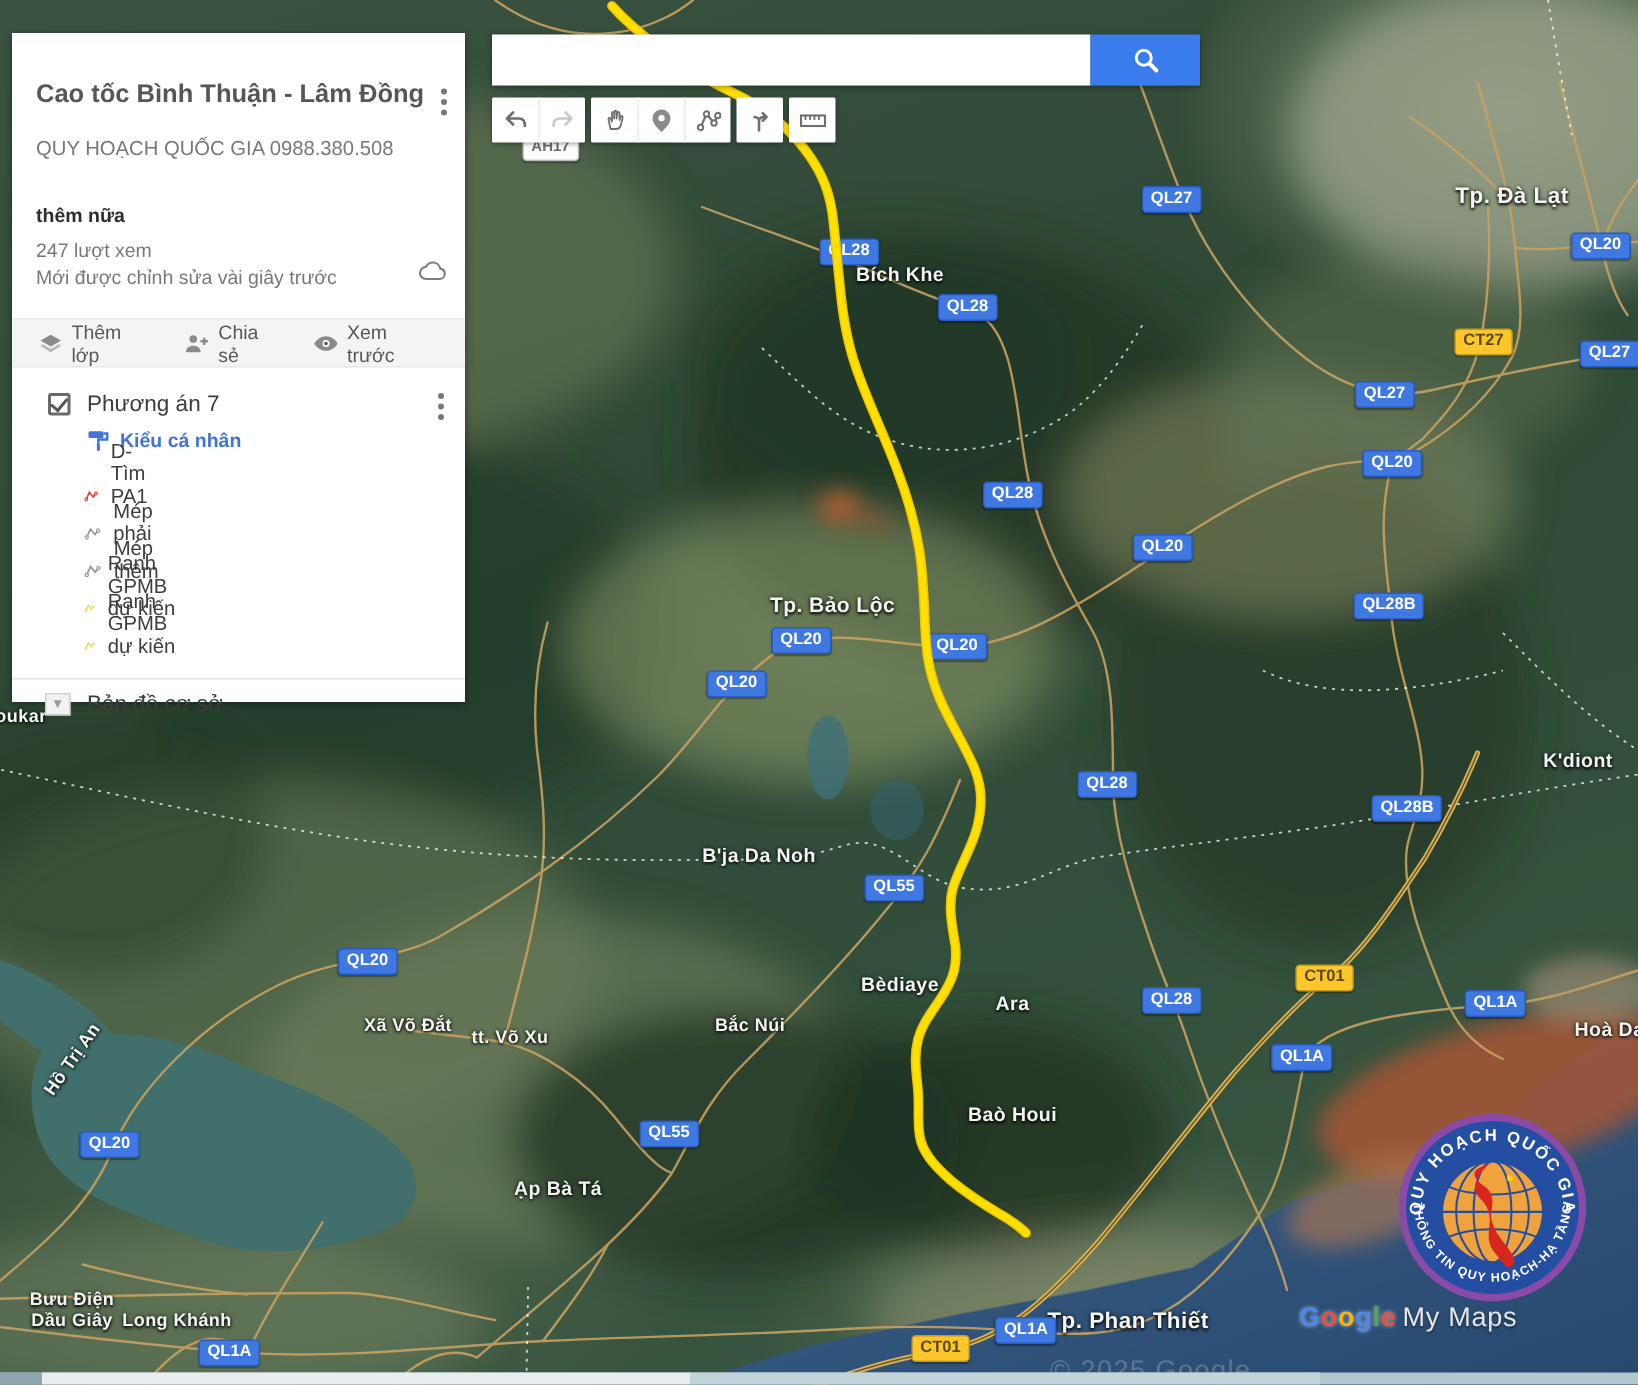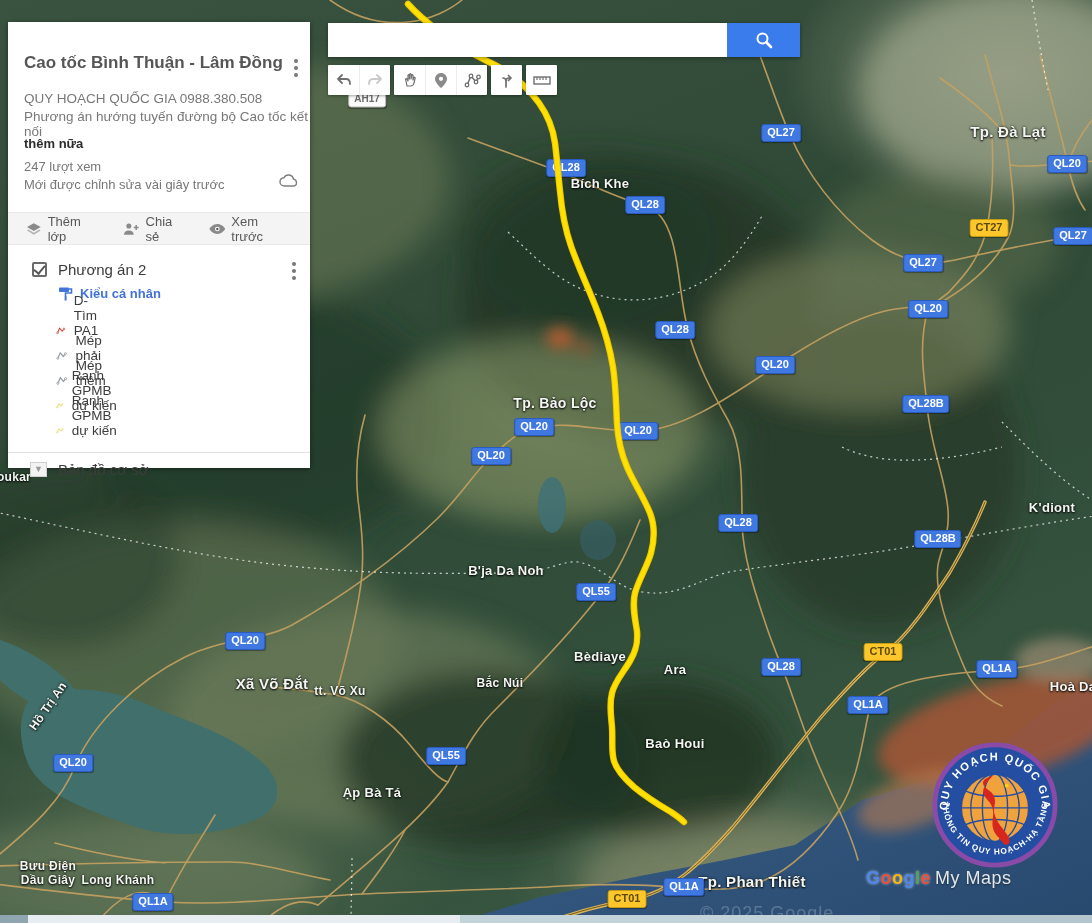--- a/index.html
+++ b/index.html
@@ -178,21 +178,21 @@
     </svg>
 
     <div id="labels-layer">
         <span class="map-city" style="left: 1008px; top: 131px; font-size: 15px;">Tp. Đà Lạt</span>
         <span class="map-city" style="left: 600px; top: 183px; font-size: 13px;">Bích Khe</span>
         <span class="map-city" style="left: 555px; top: 403px; font-size: 14px;">Tp. Bảo Lộc</span>
         <span class="map-city" style="left: 506px; top: 570px; font-size: 13px;">B'ja Da Noh</span>
         <span class="map-city" style="left: 1052px; top: 507px; font-size: 13px;">K'diont</span>
         <span class="map-city" style="left: 590px; top: 656px; font-size: 13px; padding-left: 20px;">Bèdiaye</span>
         <span class="map-city" style="left: 675px; top: 669px; font-size: 13px;">Ara</span>
-        <span class="map-city" style="left: 272px; top: 683px; font-size: 15px;">Xã Võ Đắt</span>
+        <span class="map-city" style="left: 272px; top: 683px; font-size: 12px;">Xã Võ Đắt</span>
         <span class="map-city" style="left: 340px; top: 691px; font-size: 12px;">tt. Võ Xu</span>
         <span class="map-city" style="left: 455px; top: 683px; font-size: 12px; margin-left: 45px;">Bắc Núi</span>
         <span class="map-city" style="left: 675px; top: 743px; font-size: 13px;">Baò Houi</span>
         <span class="map-city" style="left: 372px; top: 792px; font-size: 13px;">Ạp Bà Tá</span>
         <span class="map-city" style="left: 1073px; top: 686px; font-size: 13px;">Hoà Da</span>
         <span class="map-city" style="left: 752px; top: 881px; font-size: 15px;">Tp. Phan Thiết</span>
         <span class="map-city" style="left: 48px; top: 866px; font-size: 12px;">Bưu Điện</span>
         <span class="map-city" style="left: 48px; top: 880px; font-size: 12px;">Dầu Giây</span>
         <span class="map-city" style="left: 118px; top: 880px; font-size: 12px;">Long Khánh</span>
         <span class="map-city" style="left: 14px; top: 477px; font-size: 12px;">oukar</span>
@@ -298,21 +298,20 @@
   </div>
 
   <div id="left-panel">
     <div id="panel-title" class="abs">Cao tốc Bình Thuận - Lâm Đồng - ...</div>
     <div id="panel-menu" class="abs dots">
         <i></i>
         <i></i>
         <i></i>
       </div>
     <div id="panel-subtitle" class="abs">QUY HOẠCH QUỐC GIA 0988.380.508</div>
-    <div class="abs desc-line" style="top:87px">Phương án hướng tuyến đường bộ Cao tốc kết nối</div>
     <div id="panel-more" class="abs">thêm nữa</div>
     <div id="panel-views" class="abs">247 lượt xem</div>
     <div id="panel-edited" class="abs">Mới được chỉnh sửa vài giây trước</div>
     <div id="cloud-wrap" class="abs">
       <svg width="20" height="14" viewBox="0 0 20 14">
           <path d="M15.5,5.1 C15,2.8 13,1 10.5,1 C8.5,1 6.8,2.1 6,3.8 C3.8,4 2,5.8 2,8 C2,10.3 3.9,12 6.2,12 L15,12 C17,12 18.5,10.6 18.5,8.7 C18.5,6.9 17.2,5.4 15.5,5.1 Z" fill="none" stroke="currentColor" stroke-width="1.4"></path>
         </svg>
     </div>
 
     <div id="actions-row" class="abs">
@@ -335,21 +334,21 @@
         <svg width="17" height="12" viewBox="0 0 17 12">
             <path d="M8.5,1 C12.5,1 15.5,4 16.5,6 C15.5,8 12.5,11 8.5,11 C4.5,11 1.5,8 0.5,6 C1.5,4 4.5,1 8.5,1 Z" fill="#8a8a8a"></path>
             <circle cx="8.5" cy="6" r="2.4" fill="#fff"></circle>
             <circle cx="8.5" cy="6" r="1.2" fill="#555"></circle>
           </svg>
         <span>Xem trước</span>
       </div>
     </div>
 
     <div id="layer-check" class="abs"></div>
-    <div id="layer-name" class="abs">Phương án 2</div>
+    <div id="layer-name" class="abs">Phương án 7</div>
     <div id="layer-menu" class="abs dots">
         <i></i>
         <i></i>
         <i></i>
       </div>
 
     <div id="style-row" class="abs">
       <svg width="15" height="15" viewBox="0 0 15 15">
           <rect x="1" y="1.5" width="10" height="4.5" rx="1" fill="#4273d8"></rect>
           <path d="M11,3 L13.5,3 L13.5,7 L7.5,7 L7.5,10" fill="none" stroke="#4273d8" stroke-width="1.6"></path>

